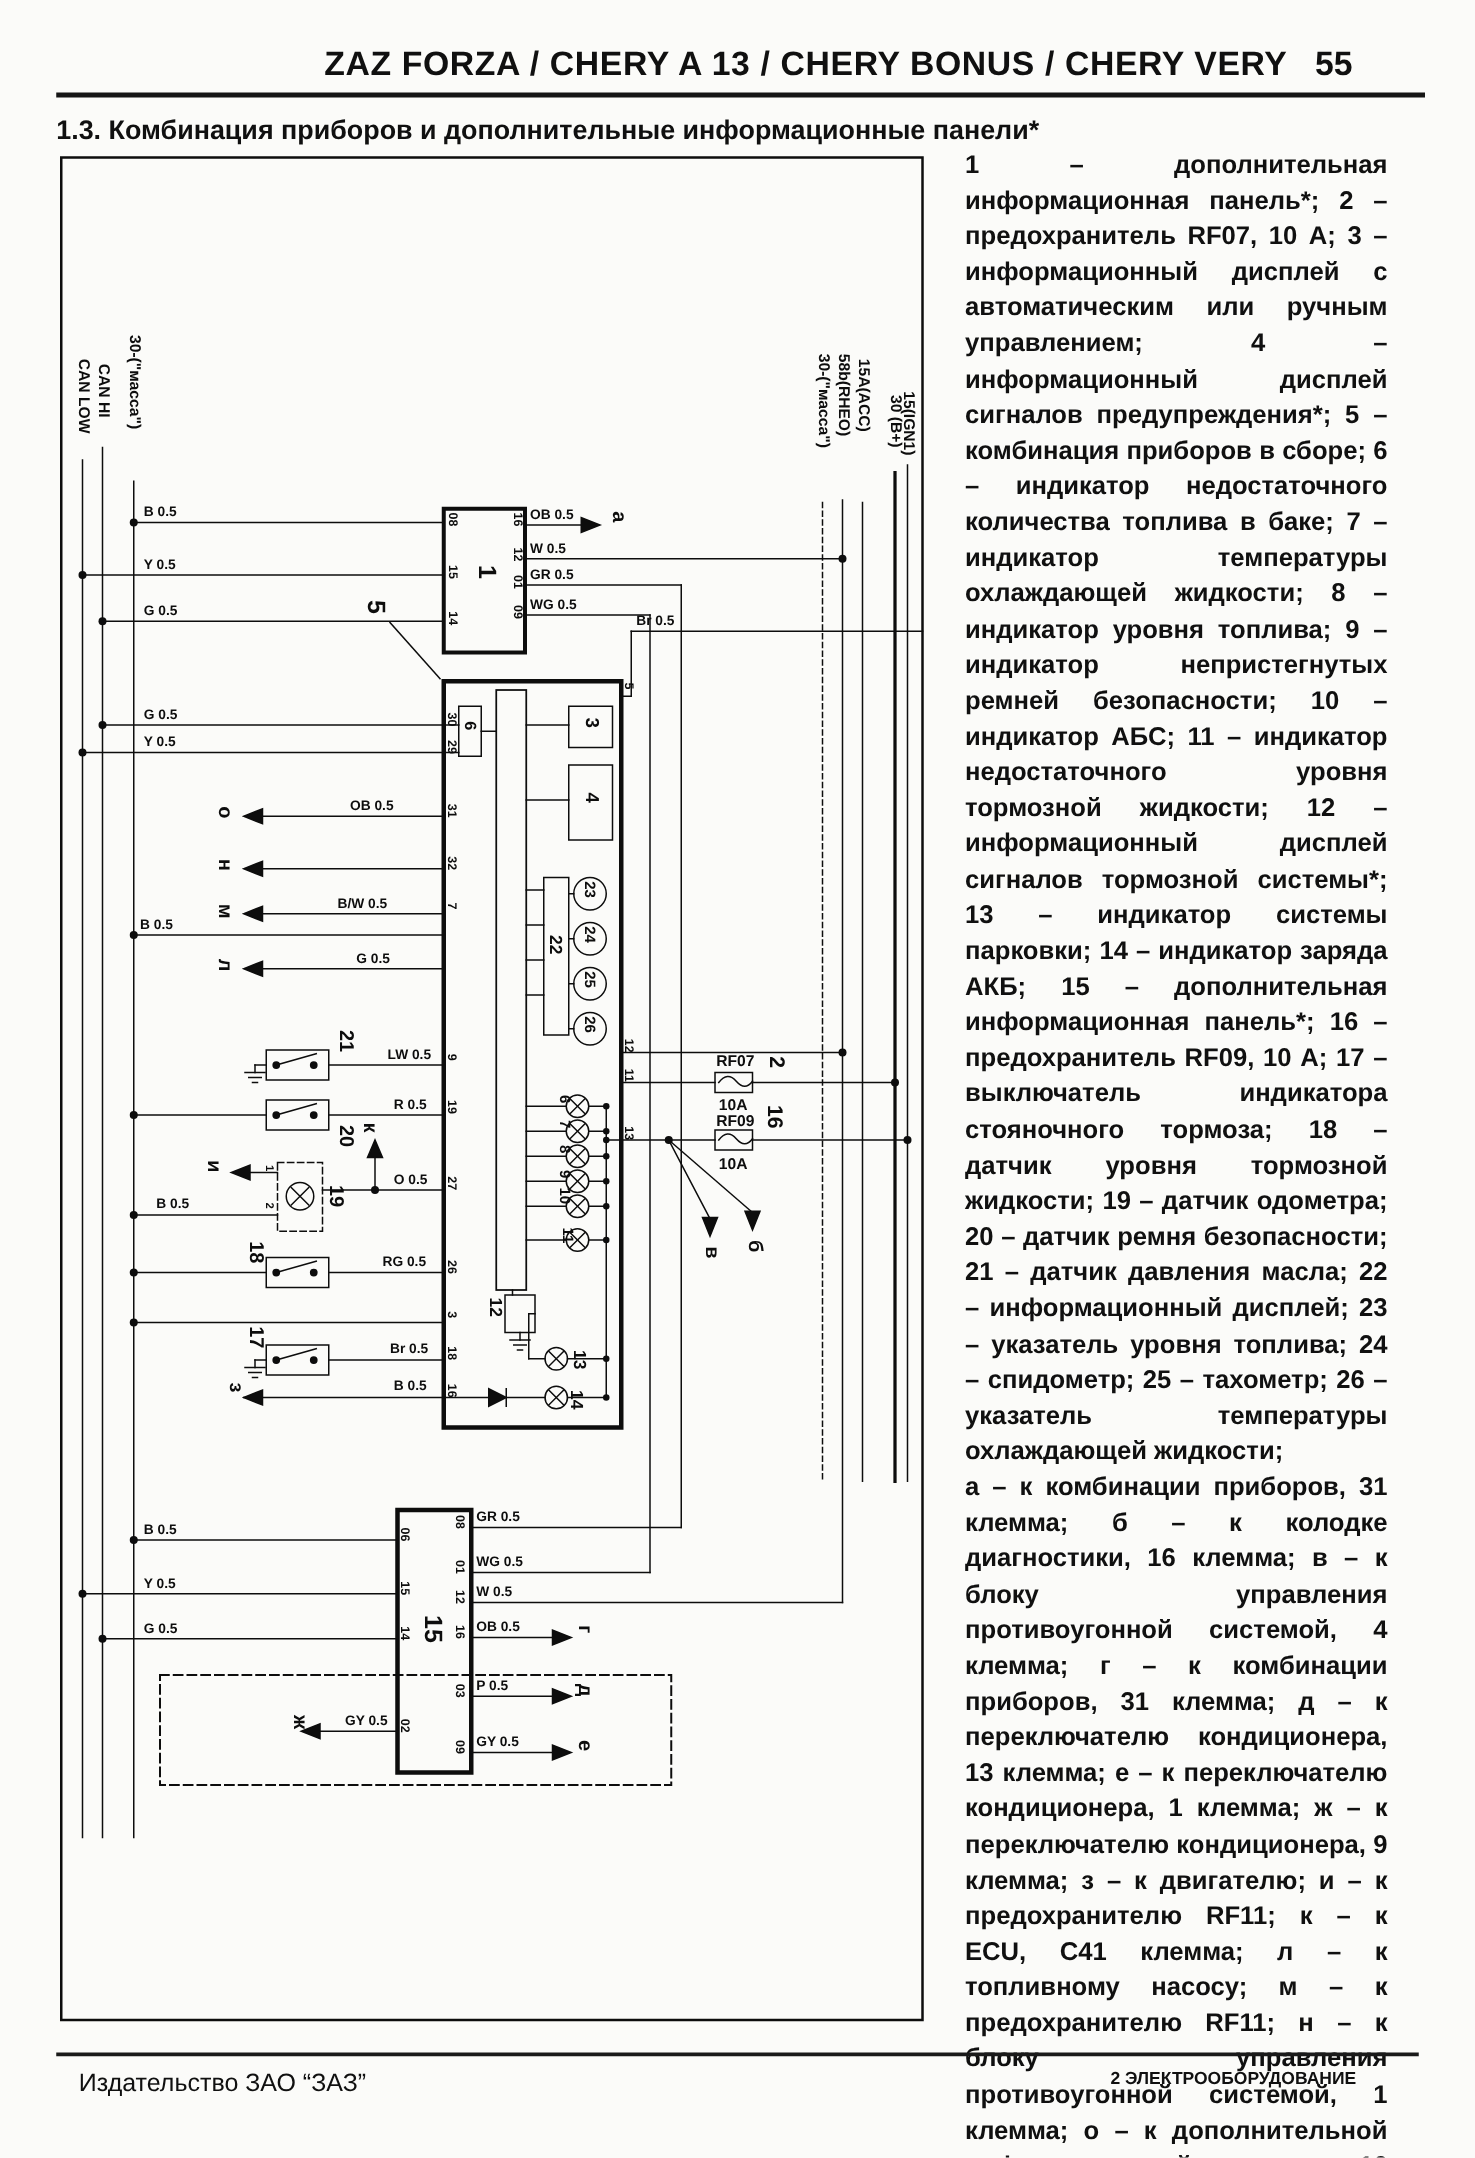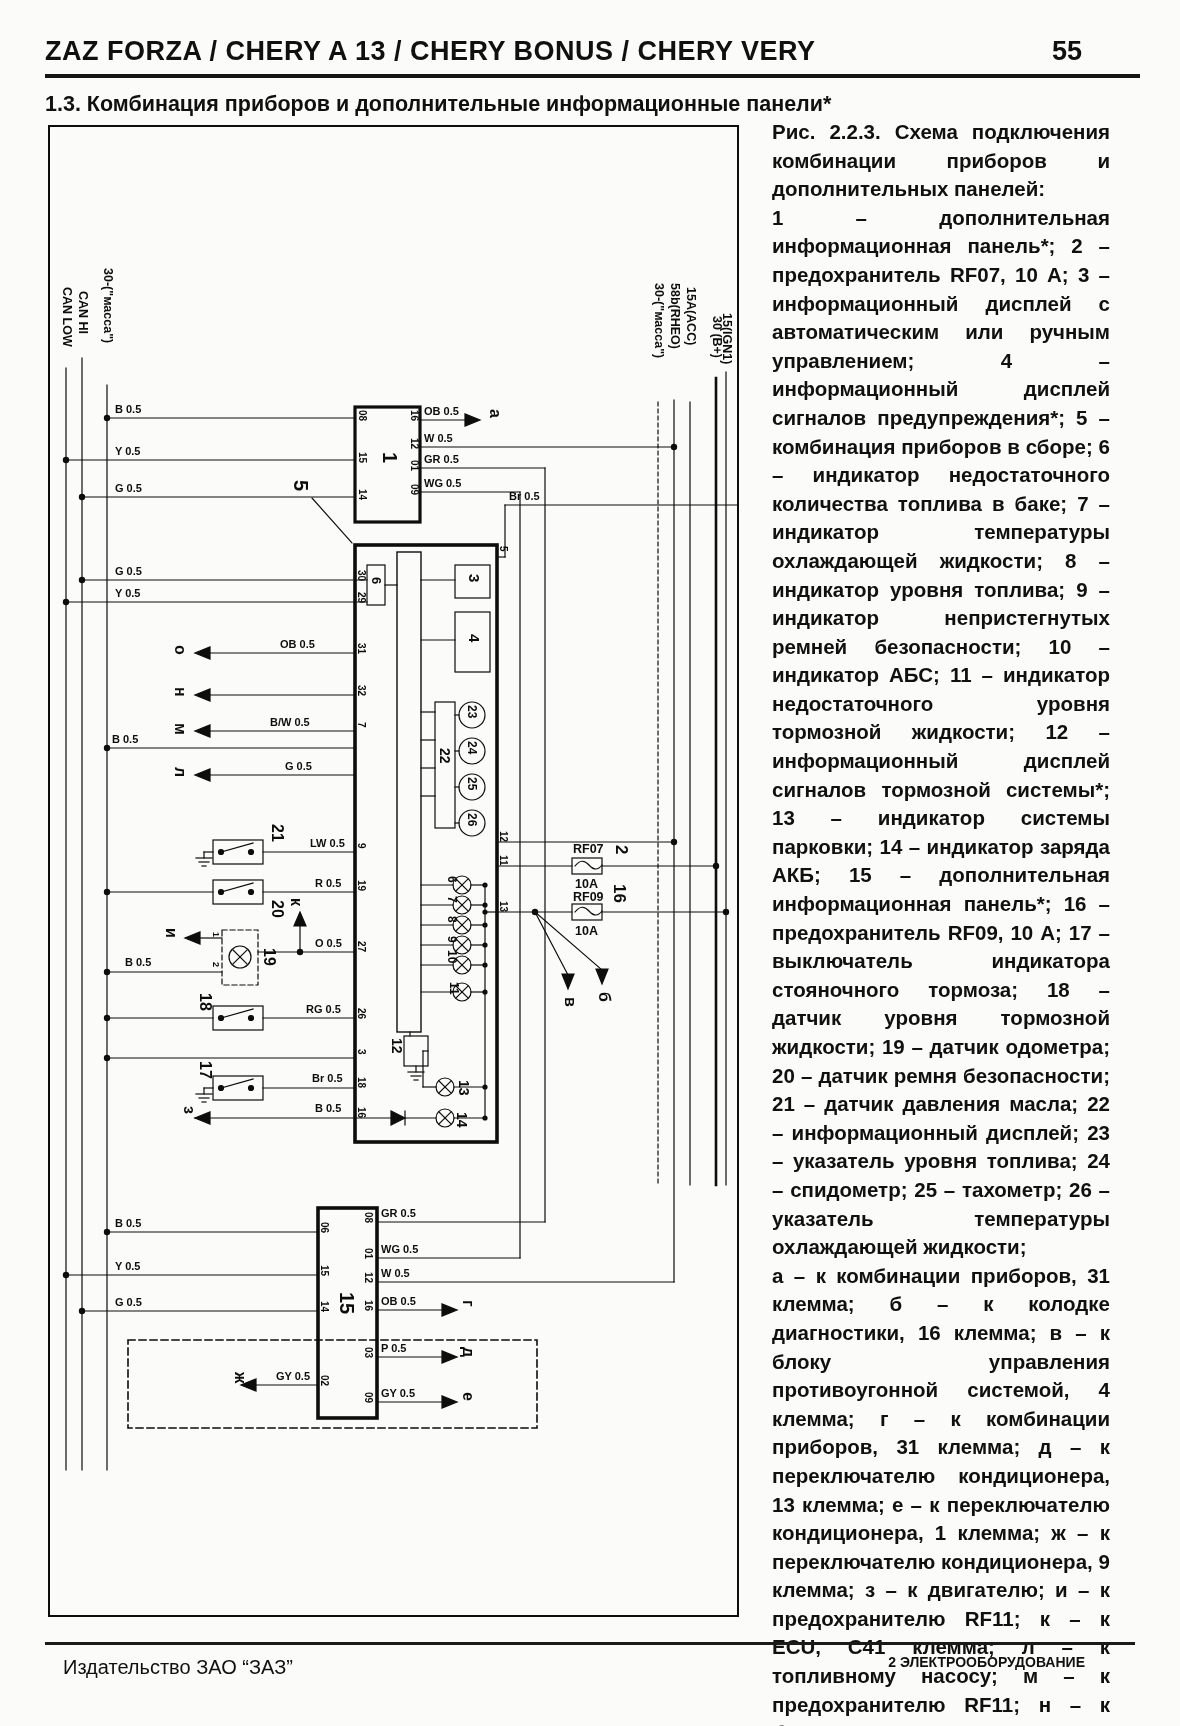--- a/index.html
+++ b/index.html
@@ -4,21 +4,21 @@
 <style>
   html,body{margin:0;padding:0;}
   body{
     width:1180px;height:1726px;position:relative;
     background:#fbfbf9;color:#101010;
     font-family:"Liberation Sans", sans-serif;
     overflow:hidden;
   }
   .hdr{
     position:absolute;top:36px;left:45px;right:150px;
-    text-align:left;font-weight:bold;font-size:27px;letter-spacing:.5px;
+    text-align:right;font-weight:bold;font-size:27px;letter-spacing:.5px;
   }
   .pagenum{
     position:absolute;top:36px;left:1052px;width:80px;
     font-weight:bold;font-size:27px;text-align:left;
   }
   .hrule{position:absolute;left:45px;right:40px;top:74px;height:4px;background:#151515;}
   .sect{
     position:absolute;top:92px;left:45px;right:150px;
     text-align:left;font-weight:bold;font-size:21.5px;
   }
@@ -420,20 +420,19 @@
         <text x="365" y="1248" font-size="10" transform="rotate(90 365 1248)">01</text>
         <text x="365" y="1272" font-size="10" transform="rotate(90 365 1272)">12</text>
         <text x="365" y="1300" font-size="10" transform="rotate(90 365 1300)">16</text>
         <text x="365" y="1347" font-size="10" transform="rotate(90 365 1347)">03</text>
         <text x="365" y="1392" font-size="10" transform="rotate(90 365 1392)">09</text>
       </g>
 </svg>
 </div>
 
 <div class="caption">
-  <p>Рис. 2.2.3. Схема подключения комбинации приборов и дополнительных панелей:</p>
   <p>1 – дополнительная информационная панель*; 2 – предохранитель RF07, 10 А; 3 – информационный дисплей с автоматическим или ручным управлением; 4 – информационный дисплей сигналов предупреждения*; 5 – комбинация приборов в сборе; 6 – индикатор недостаточного количества топлива в баке; 7 – индикатор температуры охлаждающей жидкости; 8 – индикатор уровня топлива; 9 – индикатор непристегнутых ремней безопасности; 10 – индикатор АБС; 11 – индикатор недостаточного уровня тормозной жидкости; 12 – информационный дисплей сигналов тормозной системы*; 13 – индикатор системы парковки; 14 – индикатор заряда АКБ; 15 – дополнительная информационная панель*; 16 – предохранитель RF09, 10 А; 17 – выключатель индикатора стояночного тормоза; 18 – датчик уровня тормозной жидкости; 19 – датчик одометра; 20 – датчик ремня безопасности; 21 – датчик давления масла; 22 – информационный дисплей; 23 – указатель уровня топлива; 24 – спидометр; 25 – тахометр; 26 – указатель температуры охлаждающей жидкости;</p>
   <p>а – к комбинации приборов, 31 клемма; б – к колодке диагностики, 16 клемма; в – к блоку управления противоугонной системой, 4 клемма; г – к комбинации приборов, 31 клемма; д – к переключателю кондиционера, 13 клемма; е – к переключателю кондиционера, 1 клемма; ж – к переключателю кондиционера, 9 клемма; з – к двигателю; и – к предохранителю RF11; к – к ECU, C41 клемма; л – к топливному насосу; м – к предохранителю RF11; н – к блоку управления противоугонной системой, 1 клемма; о – к дополнительной информационной панели, 16 клемма;</p>
 </div>
 
 <div class="frule"></div>
 <div class="fpub">Издательство ЗАО “ЗАЗ”</div>
 <div class="fchap">2 ЭЛЕКТРООБОРУДОВАНИЕ</div>
 
 </body></html>

